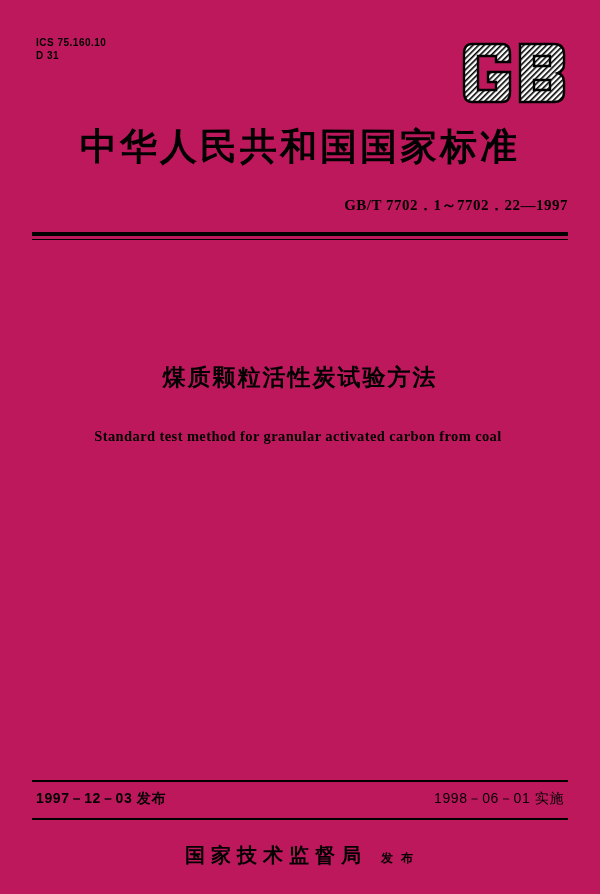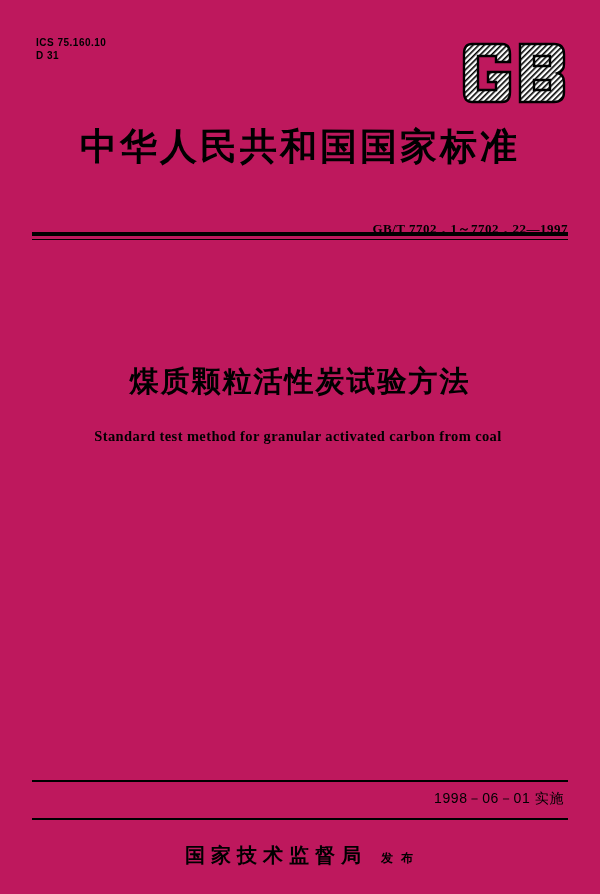--- a/index.html
+++ b/index.html
@@ -57,24 +57,23 @@
     letter-spacing: 3px;
     color: #000;
   }
 
   
   .std-no {
     position: absolute;
     right: 32px;
     top: 196px;
     font-family: "Liberation Serif", serif;
-    font-size: 13px;
+    font-size: 15px;
     font-weight: bold;
     letter-spacing: 0.5px;
-    margin-top: 24px;
   }
 
   
   .rule-top {
     position: absolute;
     left: 32px;
     top: 232px;
     width: 536px;
     height: 4px;
     background: #000;
@@ -89,21 +88,21 @@
   }
 
   
   .doc-title-cn {
     position: absolute;
     left: 0;
     top: 362px;
     width: 600px;
     text-align: center;
     font-family: "DejaVu Sans", sans-serif;
-    font-size: 29px;
+    font-size: 23px;
     font-weight: bold;
     letter-spacing: 2px;
   }
 
   
   .doc-title-en {
     position: absolute;
     left: 0;
     top: 428px;
     width: 596px;
@@ -205,20 +204,21 @@
   <div class="std-no">GB/T  7702．1～7702．22—1997</div>
 
   <div class="rule-top"></div>
   <div class="rule-top-thin"></div>
 
   <div class="doc-title-cn">煤质颗粒活性炭试验方法</div>
   <div class="doc-title-en">Standard test method for granular activated carbon from coal</div>
 
   <div class="rule-bottom"></div>
 
+  <div class="date-issue">1997－12－03 发布</div>
   <div class="date-effective">1998－06－01 实施</div>
 
   <div class="rule-bottom2"></div>
 
   <div class="issuer">
     <span>国家技术监督局</span><span class="pub">发 布</span>
   </div>
 
 </div>
 

